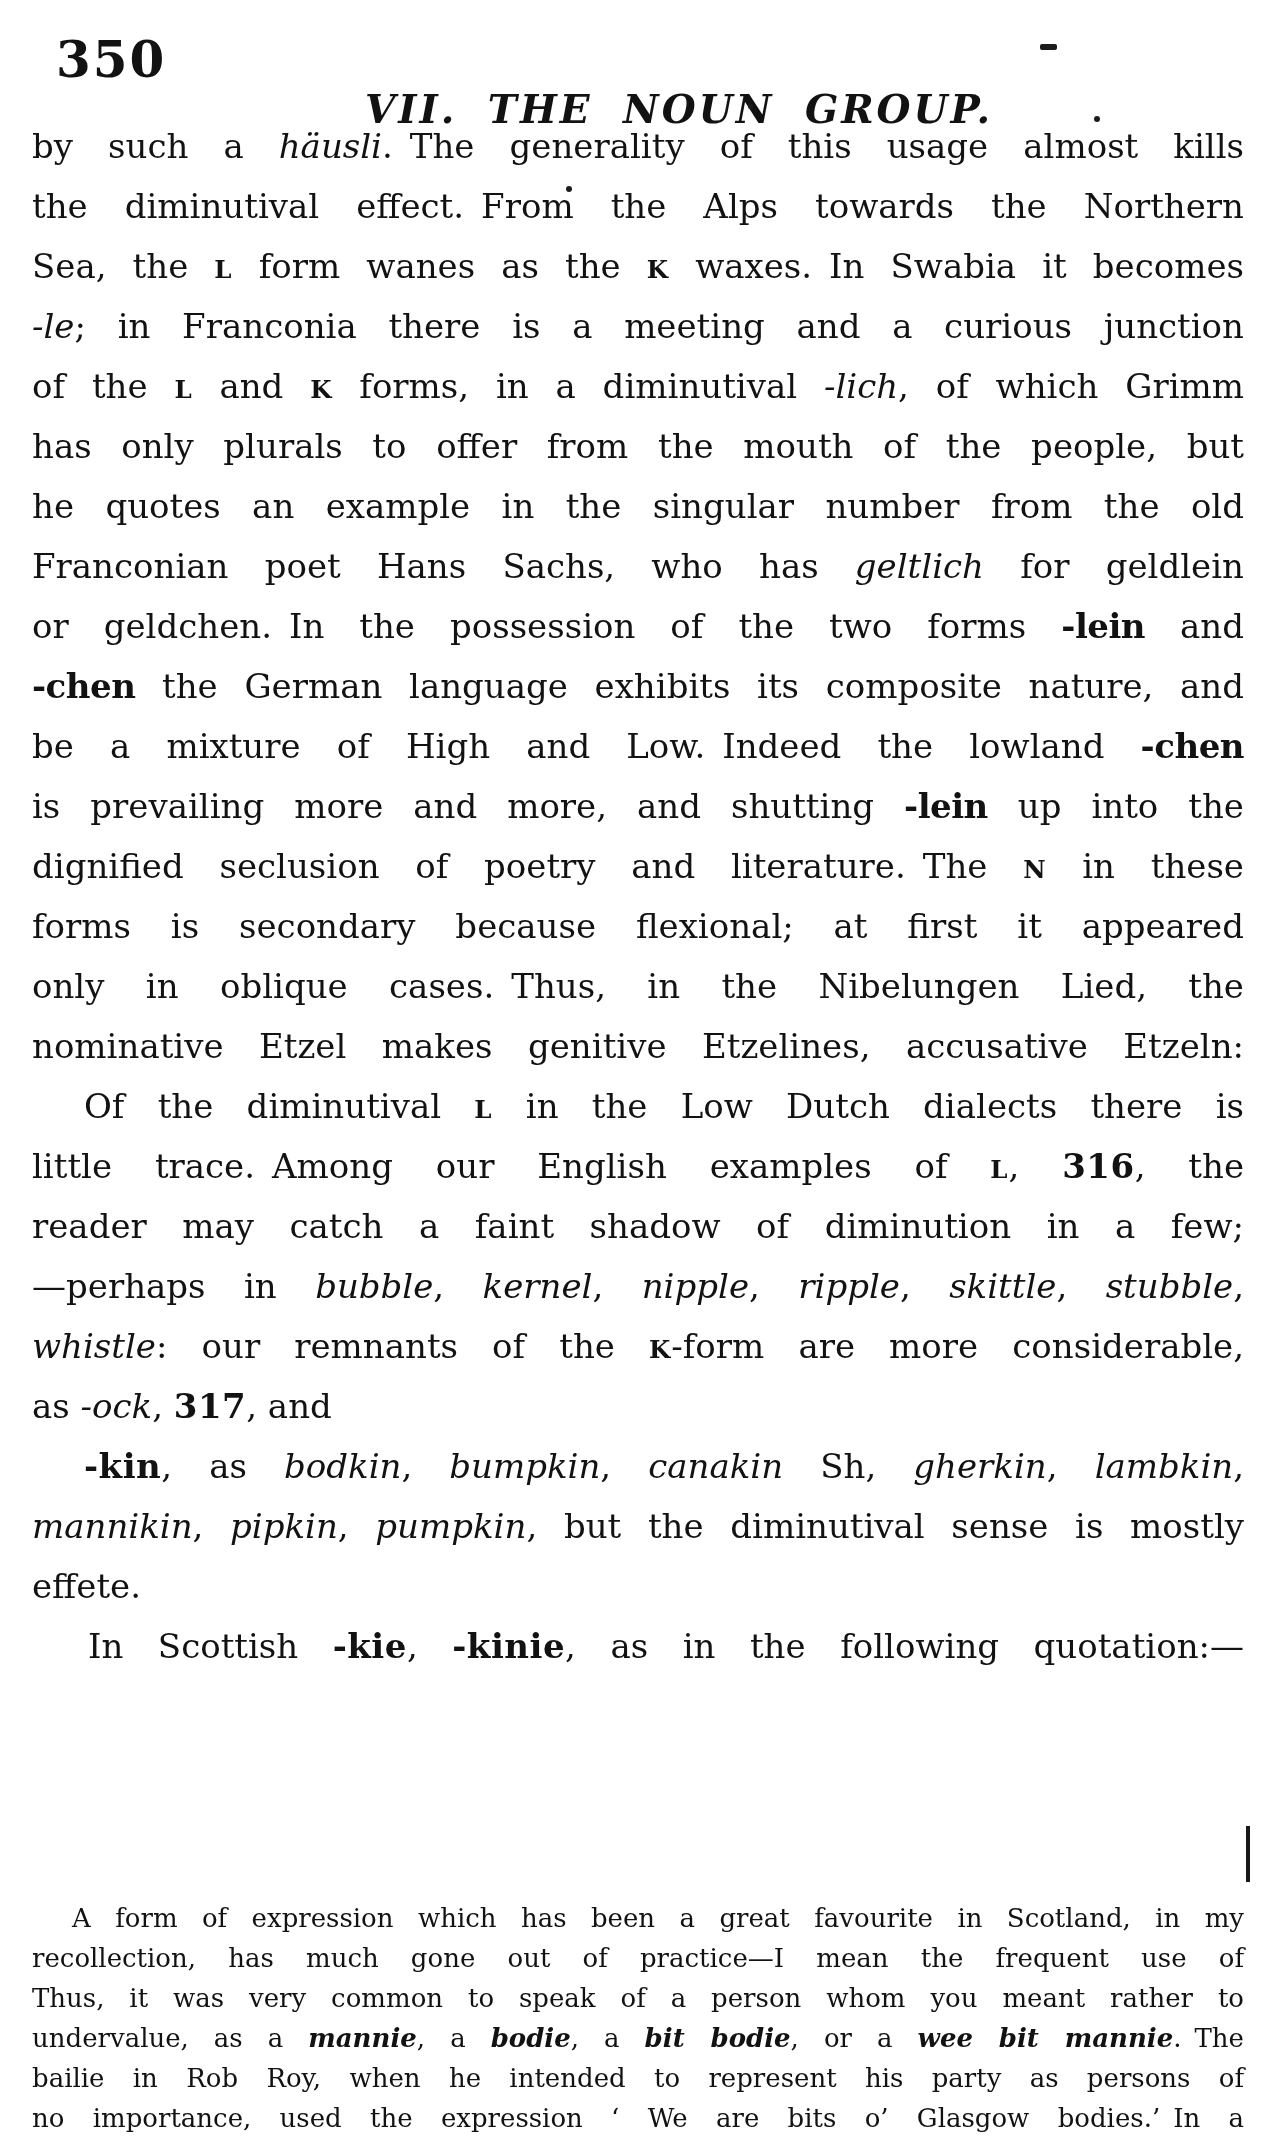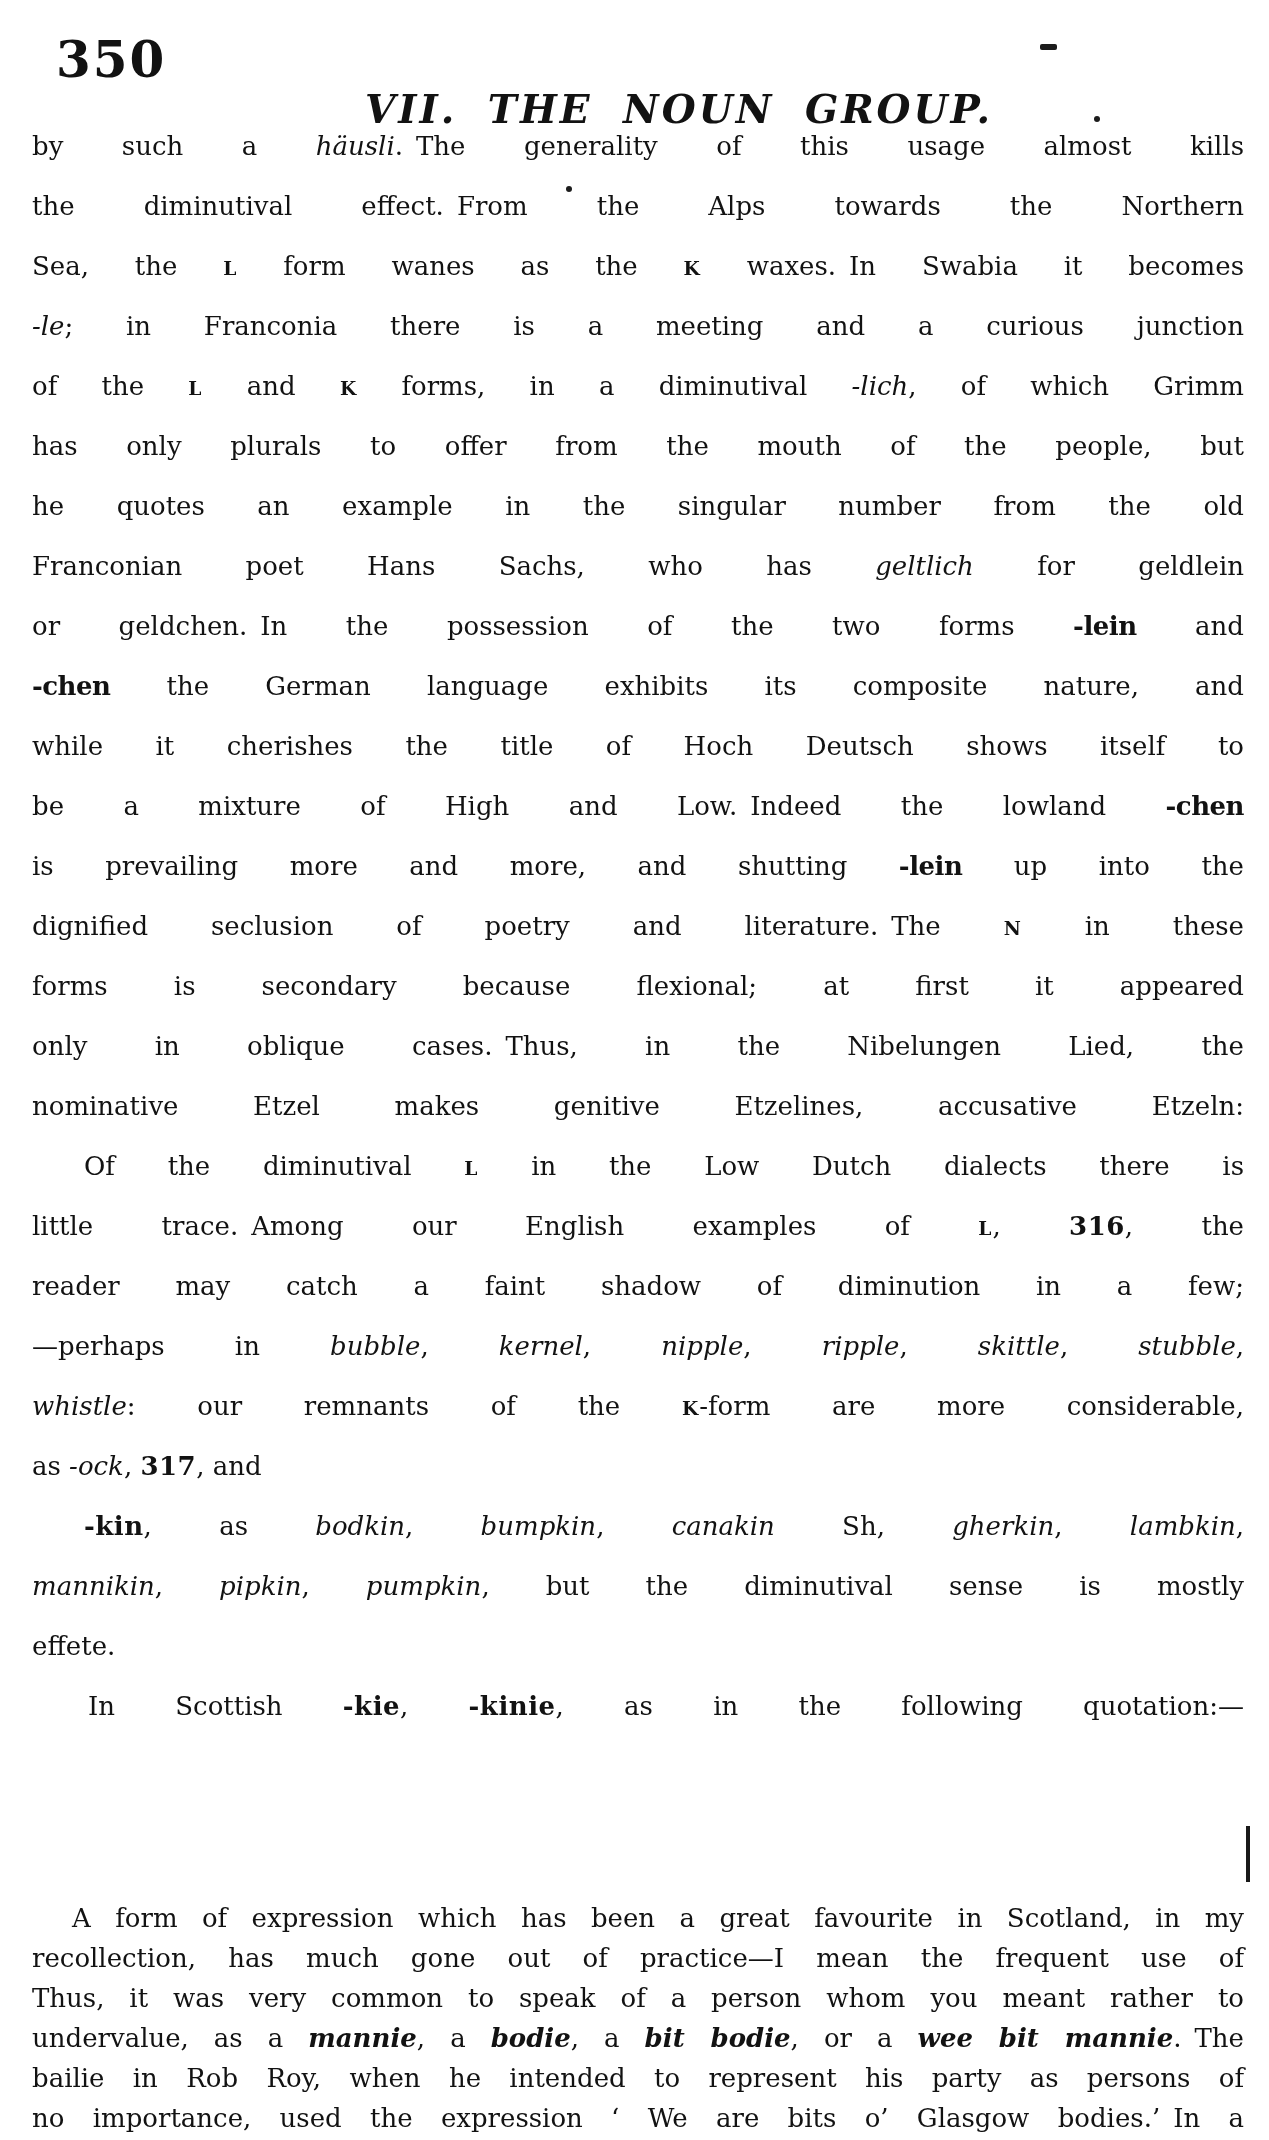--- a/index.html
+++ b/index.html
@@ -20,21 +20,21 @@
     font-size: 50px; font-weight: 700; letter-spacing: 2px;
   }
   .running-title {
     position: absolute; left: 663px; top: 10px; transform: translateX(-50%);
     font-size: 39px; font-weight: 700; font-style: italic;
     letter-spacing: 3px; word-spacing: 14px; white-space: nowrap; margin-top: 48px;
   }
 
   
   .main-text { position: absolute; left: 32px; top: 116px; width: 1212px; }
-  .main-text .line { height: 60px; line-height: 60px; font-size: 26px; }
+  .main-text .line { height: 60px; line-height: 60px; font-size: 34px; }
 
   
   .quote-block { position: absolute; left: 32px; top: 1898px; width: 1212px; }
   .quote-block .line { height: 40px; line-height: 40px; font-size: 26px; }
 
   .line.just { text-align: justify; text-align-last: justify; }
   .line.left { text-align: left; }
 
   
   .it { font-style: italic; }
@@ -68,21 +68,20 @@
       <div class="line just"><span>by such a </span><span class="it">häusli</span><span>. The generality of this usage almost kills</span></div>
       <div class="line just"><span>the diminutival effect. From the Alps towards the Northern</span></div>
       <div class="line just"><span>Sea, the </span><span class="sc">L</span><span> form wanes as the </span><span class="sc">K</span><span> waxes. In Swabia it becomes</span></div>
       <div class="line just"><span class="it">-le</span><span>; in Franconia there is a meeting and a curious junction</span></div>
       <div class="line just"><span>of the </span><span class="sc">L</span><span> and </span><span class="sc">K</span><span> forms, in a diminutival </span><span class="it">-lich</span><span>, of which Grimm</span></div>
       <div class="line just"><span>has only plurals to offer from the mouth of the people, but</span></div>
       <div class="line just"><span>he quotes an example in the singular number from the old</span></div>
       <div class="line just"><span>Franconian poet Hans Sachs, who has </span><span class="it">geltlich</span><span> for geldlein</span></div>
       <div class="line just"><span>or geldchen. In the possession of the two forms </span><span class="fr">-lein</span><span> and</span></div>
       <div class="line just"><span class="fr">-chen</span><span> the German language exhibits its composite nature, and</span></div>
-      <div class="line just"><span>while it cherishes the title of Hoch Deutsch shows itself to</span></div>
       <div class="line just"><span>be a mixture of High and Low. Indeed the lowland </span><span class="fr">-chen</span></div>
       <div class="line just"><span>is prevailing more and more, and shutting </span><span class="fr">-lein</span><span> up into the</span></div>
       <div class="line just"><span>dignified seclusion of poetry and literature. The </span><span class="sc">N</span><span> in these</span></div>
       <div class="line just"><span>forms is secondary because flexional; at first it appeared</span></div>
       <div class="line just"><span>only in oblique cases. Thus, in the Nibelungen Lied, the</span></div>
       <div class="line just"><span>nominative Etzel makes genitive Etzelines, accusative Etzeln:</span></div>
       <div class="line just" style="text-indent: 52px;"><span>Of the diminutival </span><span class="sc">L</span><span> in the Low Dutch dialects there is</span></div>
       <div class="line just"><span>little trace. Among our English examples of </span><span class="sc">L</span><span>, </span><span class="bd">316</span><span>, the</span></div>
       <div class="line just"><span>reader may catch a faint shadow of diminution in a few;</span></div>
       <div class="line just"><span>—perhaps in </span><span class="it">bubble</span><span>, </span><span class="it">kernel</span><span>, </span><span class="it">nipple</span><span>, </span><span class="it">ripple</span><span>, </span><span class="it">skittle</span><span>, </span><span class="it">stubble</span><span>,</span></div>

